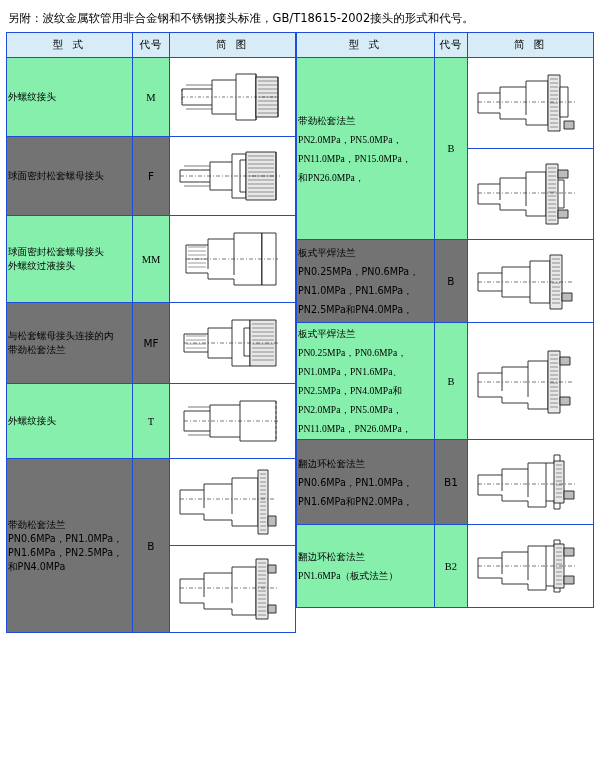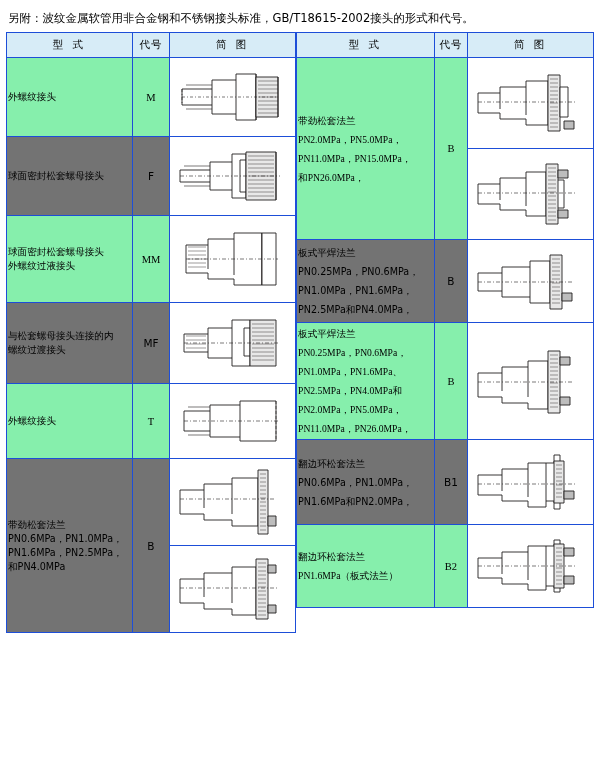--- a/index.html
+++ b/index.html
@@ -158,21 +158,21 @@
                 <path d="M90 20 h12 M90 24 h12 M90 28 h12 M90 32 h12 M90 36 h12 M90 40 h12 M90 44 h12 M90 48 h12 M90 52 h12 M90 56 h12 M90 60 h12 M90 64 h12"></path>
               </g>
               <path class="fl" d="M88 16 h14 v52 h-14 z" fill="none"></path>
               <path class="ln-t" d="M12 42 h92" stroke-dasharray="4 2 1 2"></path>
             </svg>
           </td>
         </tr>
 
         <tr>
           <td class="cell-name yellow" style="white-space:pre-line;">与松套螺母接头连接的内
-螺纹过渡接头</td>
+带劲松套法兰</td>
           <td class="cell-code yellow">MF</td>
           <td class="cell-fig">
             <svg width="118" height="78" viewBox="0 0 118 78">
               <path class="fl" d="M10 30 h24 v-6 h24 v-8 h18 v46 h-18 v-8 h-24 v-6 h-24 z"></path>
               <path class="ln" d="M34 30 v18 M58 24 v30"></path>
               <path class="fl-g" d="M76 16 h26 v46 h-26 z"></path>
               <g class="hatch">
                 <path d="M78 20 h22 M78 24 h22 M78 28 h22 M78 32 h22 M78 36 h22 M78 40 h22 M78 44 h22 M78 48 h22 M78 52 h22 M78 56 h22"></path>
               </g>
               <path class="ln" d="M76 24 h-6 v28 h6"></path>

